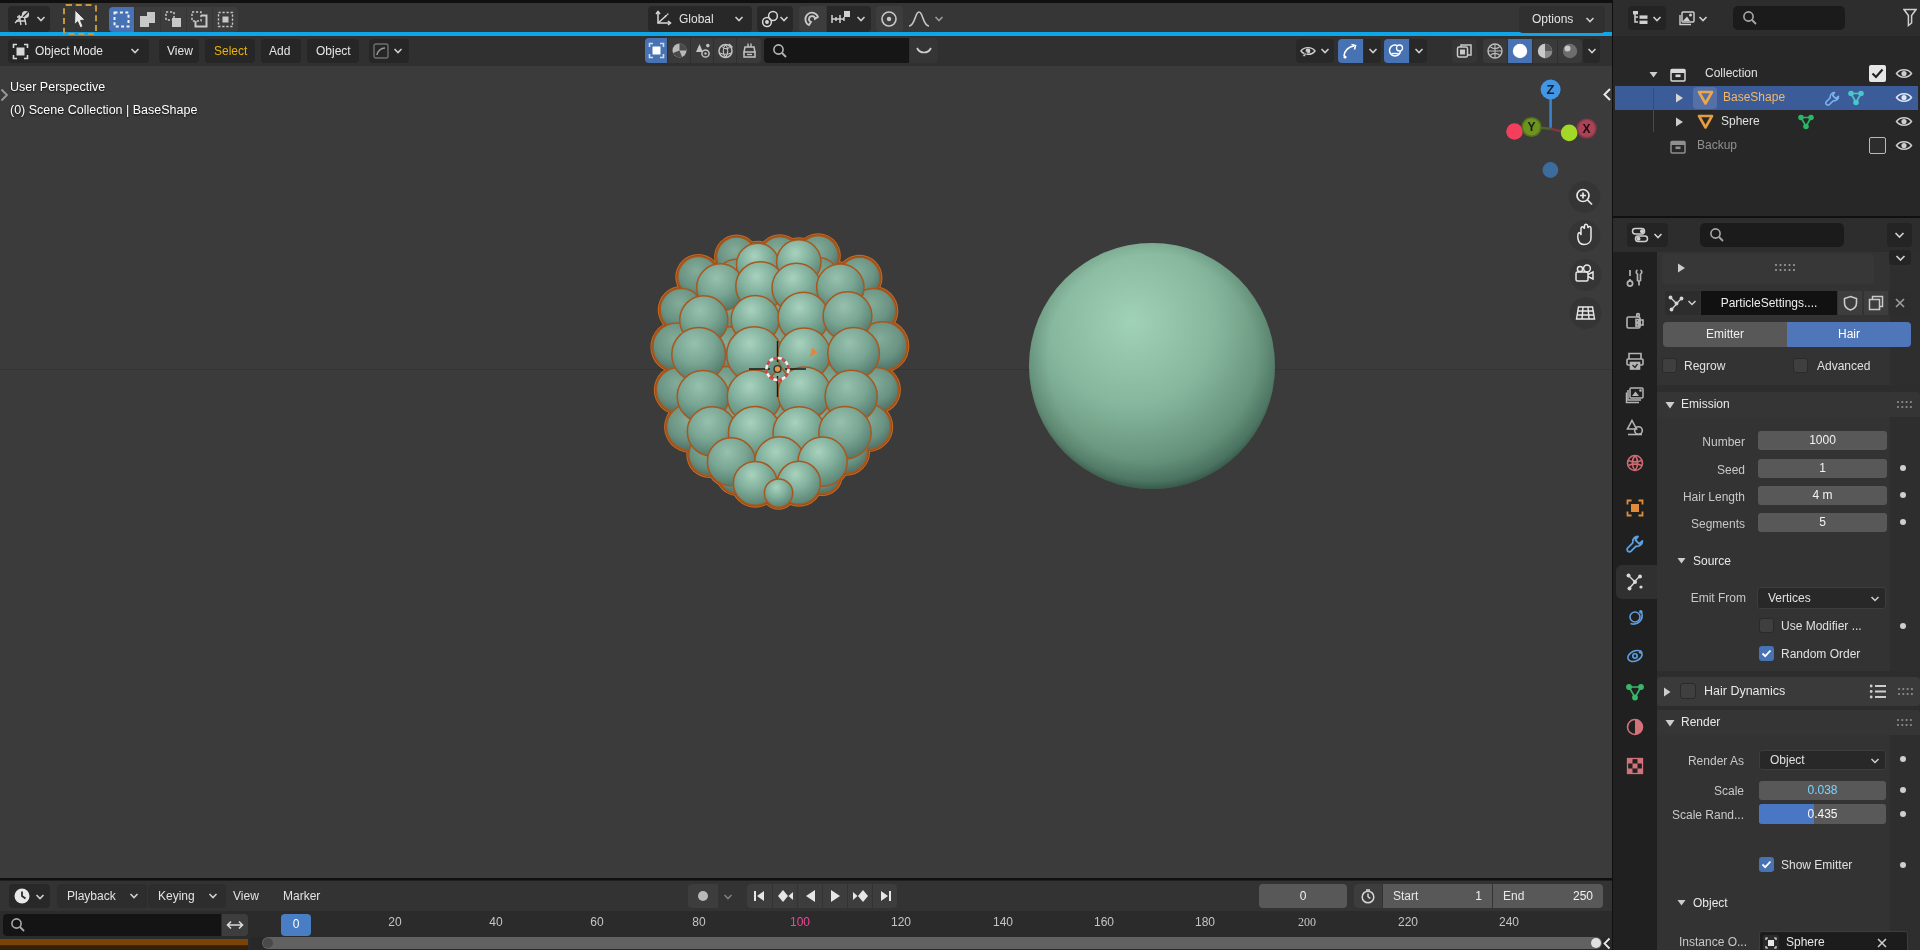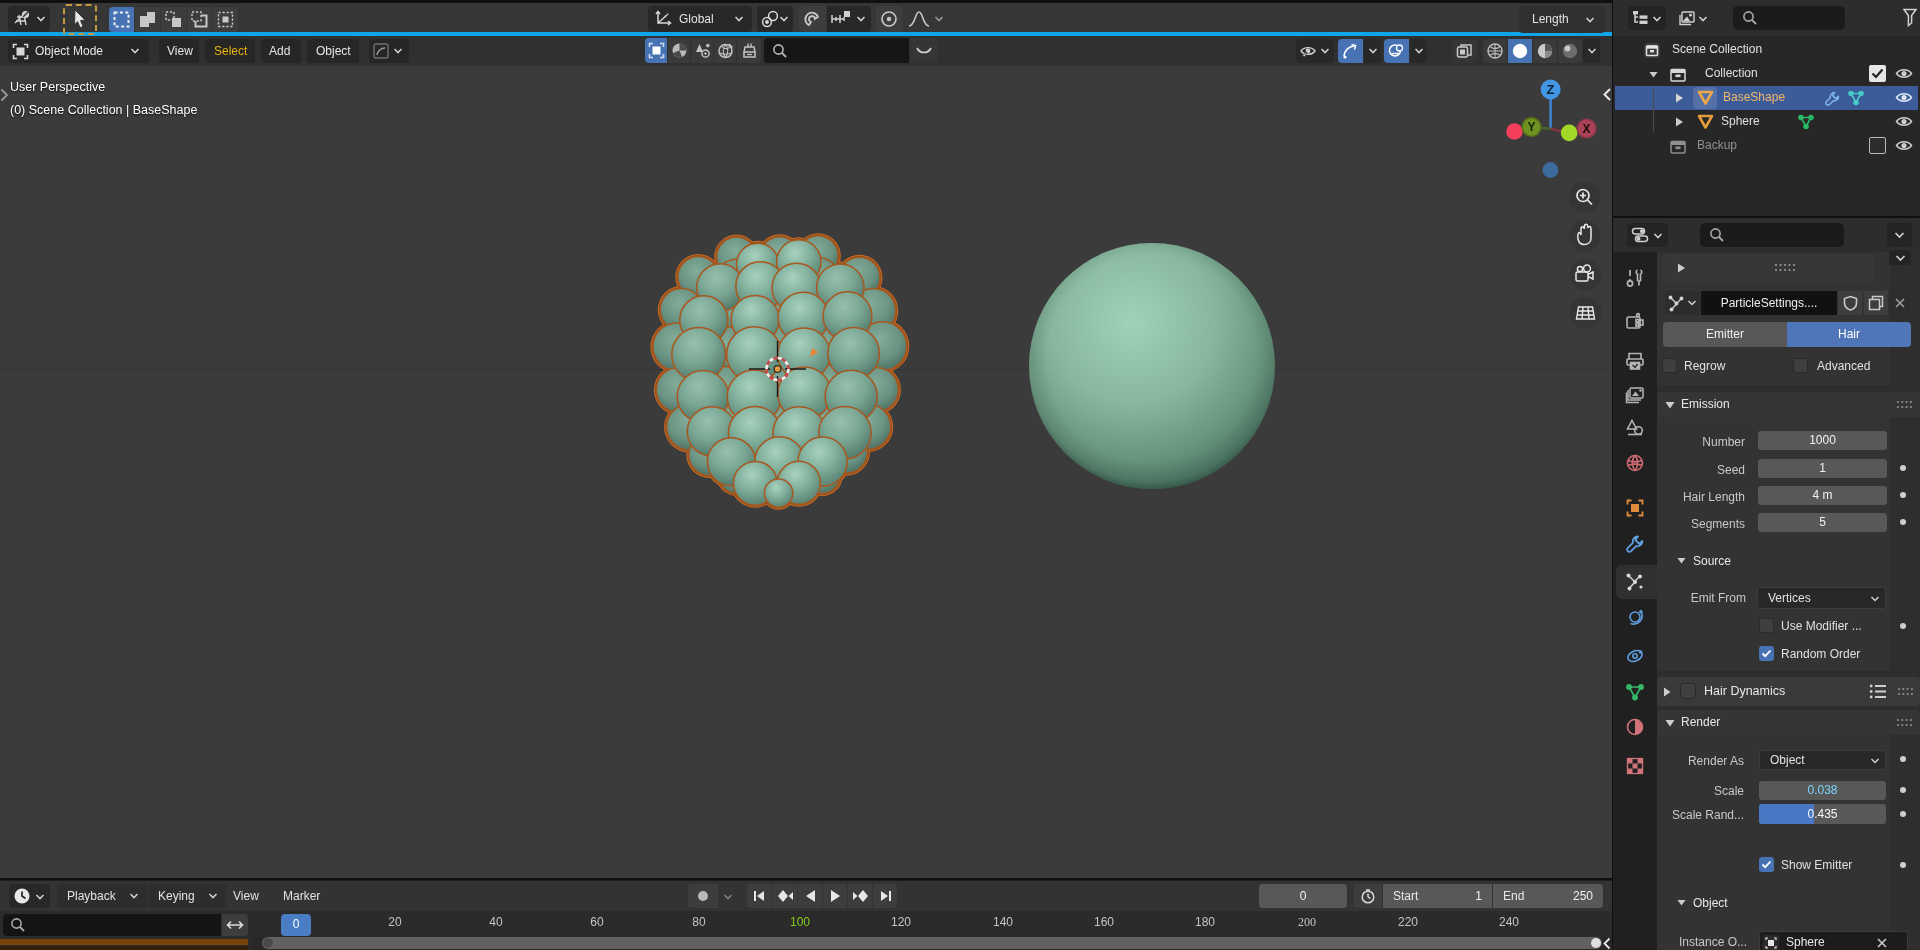--- a/index.html
+++ b/index.html
@@ -122,21 +122,21 @@
   <div class="btn" style="left:906px;top:3px;width:44px;height:26px;background:transparent;">
     <svg class="abs" style="left:2px;top:3px;" width="22" height="20" viewBox="0 0 22 20">
       <path d="M1 17 C 7 17 7 3 11 3 C 15 3 15 17 21 17" fill="none" stroke="#c9c9c9" stroke-width="1.6"></path>
     </svg>
     <svg class="abs" style="left:28px;top:9px;" width="10" height="8" viewBox="0 0 10 8">
           <path d="M1.5 2 L5 5.5 L8.5 2" stroke="#9a9a9a" stroke-width="1.6" fill="none"></path>
         </svg>
   </div>
 
   <div class="btn" style="left:1519px;top:3px;width:86px;height:27px;background:#303030;">
-    <div class="lbl" style="left:13px;top:6px;color:#e3e3e3;">Length</div>
+    <div class="lbl" style="left:13px;top:6px;color:#e3e3e3;">Options</div>
     <svg class="abs" style="left:66px;top:10px;" width="10" height="8" viewBox="0 0 10 8">
           <path d="M1.5 2 L5 5.5 L8.5 2" stroke="#cfcfcf" stroke-width="1.6" fill="none"></path>
         </svg>
   </div>
 </div>
 
 <div class="abs" id="row2" style="left:0;top:36px;width:1612px;height:30px;background:#303030;">
 
   <div class="btn" style="left:8px;top:3px;width:141px;height:24px;background:#262626;">
     <svg class="abs" style="left:4px;top:4px;" width="17" height="17" viewBox="0 0 17 17">
@@ -689,21 +689,21 @@
 
   <div class="abs" style="left:0;top:58px;width:248px;height:6px;background:#7a4408;"></div>
   <div class="abs" style="left:0;top:65px;width:248px;height:6px;background:#33200a;"></div>
 
   <div class="abs" style="left:250px;top:30px;width:1362px;height:26px;background:#2b2b2b;"></div>
   <div class="abs" id="ruler" style="left:250px;top:30px;width:1362px;height:26px;overflow:hidden;">
     <div class="lbl" style="left:115px;top:4px;width:60px;text-align:center;color:#c5c5c5;">20</div>
     <div class="lbl" style="left:216px;top:4px;width:60px;text-align:center;color:#c5c5c5;">40</div>
     <div class="lbl" style="left:317px;top:4px;width:60px;text-align:center;color:#c5c5c5;">60</div>
     <div class="lbl" style="left:419px;top:4px;width:60px;text-align:center;color:#c5c5c5;">80</div>
-    <div class="lbl" style="left:520px;top:4px;width:60px;text-align:center;color:#84cc16;">100</div>
+    <div class="lbl" style="left:520px;top:4px;width:60px;text-align:center;color:#ec4899;">100</div>
     <div class="lbl" style="left:621px;top:4px;width:60px;text-align:center;color:#c5c5c5;">120</div>
     <div class="lbl" style="left:723px;top:4px;width:60px;text-align:center;color:#c5c5c5;">140</div>
     <div class="lbl" style="left:824px;top:4px;width:60px;text-align:center;color:#c5c5c5;">160</div>
     <div class="lbl" style="left:925px;top:4px;width:60px;text-align:center;color:#c5c5c5;">180</div>
     <div class="lbl" style="left:1027px;top:4px;width:60px;text-align:center;color:#c5c5c5;font-family:Liberation Serif, serif;">200</div>
     <div class="lbl" style="left:1128px;top:4px;width:60px;text-align:center;color:#c5c5c5;">220</div>
     <div class="lbl" style="left:1229px;top:4px;width:60px;text-align:center;color:#c5c5c5;">240</div>
   </div>
 
   <div class="abs" style="left:281px;top:33px;width:30px;height:22px;background:#4a7ec4;border-radius:4px;">
@@ -750,29 +750,20 @@
   <div class="btn" style="left:120px;top:6px;width:112px;height:24px;background:#1b1b1b;border-radius:5px;">
     <svg class="abs" style="left:9px;top:4px;" width="16" height="16" viewBox="0 0 16 16">
           <circle cx="6.5" cy="6.5" r="4.6" fill="none" stroke="#a8a8a8" stroke-width="1.6"></circle>
           <path d="M10 10 L14 14" stroke="#a8a8a8" stroke-width="1.8"></path>
         </svg>
   </div>
   <svg class="abs" style="left:290px;top:8px;" width="14" height="19" viewBox="0 0 14 19">
         <path d="M1 1.5 L13 1.5 L8.6 7.5 L8.6 15 L5.4 17.5 L5.4 7.5 Z" fill="none" stroke="#d0d0d0" stroke-width="1.5"></path>
       </svg>
 
-  <div class="abs" style="left:0;top:38px;width:307px;height:24px;">
-    <svg class="abs" style="left:29px;top:3px;" width="20" height="19" viewBox="0 0 20 19">
-          <rect x="2" y="2" width="16" height="15" rx="3.5" fill="#87878733"></rect>
-          <rect x="4.5" y="5" width="11" height="9.5" rx="1" fill="none" stroke="#e2e2e2" stroke-width="1.5"></rect>
-          <rect x="4.5" y="4.5" width="11" height="3.2" fill="#e2e2e2"></rect>
-          <rect x="8" y="9" width="4" height="2.4" fill="#e2e2e2"></rect>
-        </svg>
-    <div class="lbl" style="left:59px;top:4px;color:#e0e0e0;">Scene Collection</div>
-  </div>
   <div class="abs" style="left:0;top:62px;width:307px;height:24px;">
     <svg class="abs" style="left:36px;top:9px;" width="9" height="7" viewBox="0 0 9 7">
           <path d="M0.5 1 L8.5 1 L4.5 6.5 Z" fill="#cdcdcd"></path>
         </svg>
     <svg class="abs" style="left:56px;top:4px;" width="18" height="17" viewBox="0 0 18 17">
           <rect x="2" y="3.5" width="14" height="11.5" rx="1" fill="none" stroke="#d9d9d9" stroke-width="1.5"></rect>
           <rect x="2" y="3" width="14" height="4" fill="#d9d9d9"></rect>
           <rect x="6.5" y="8.5" width="5" height="2.6" fill="#d9d9d9"></rect>
         </svg>
     <div class="lbl" style="left:92px;top:4px;color:#e0e0e0;">Collection</div>

